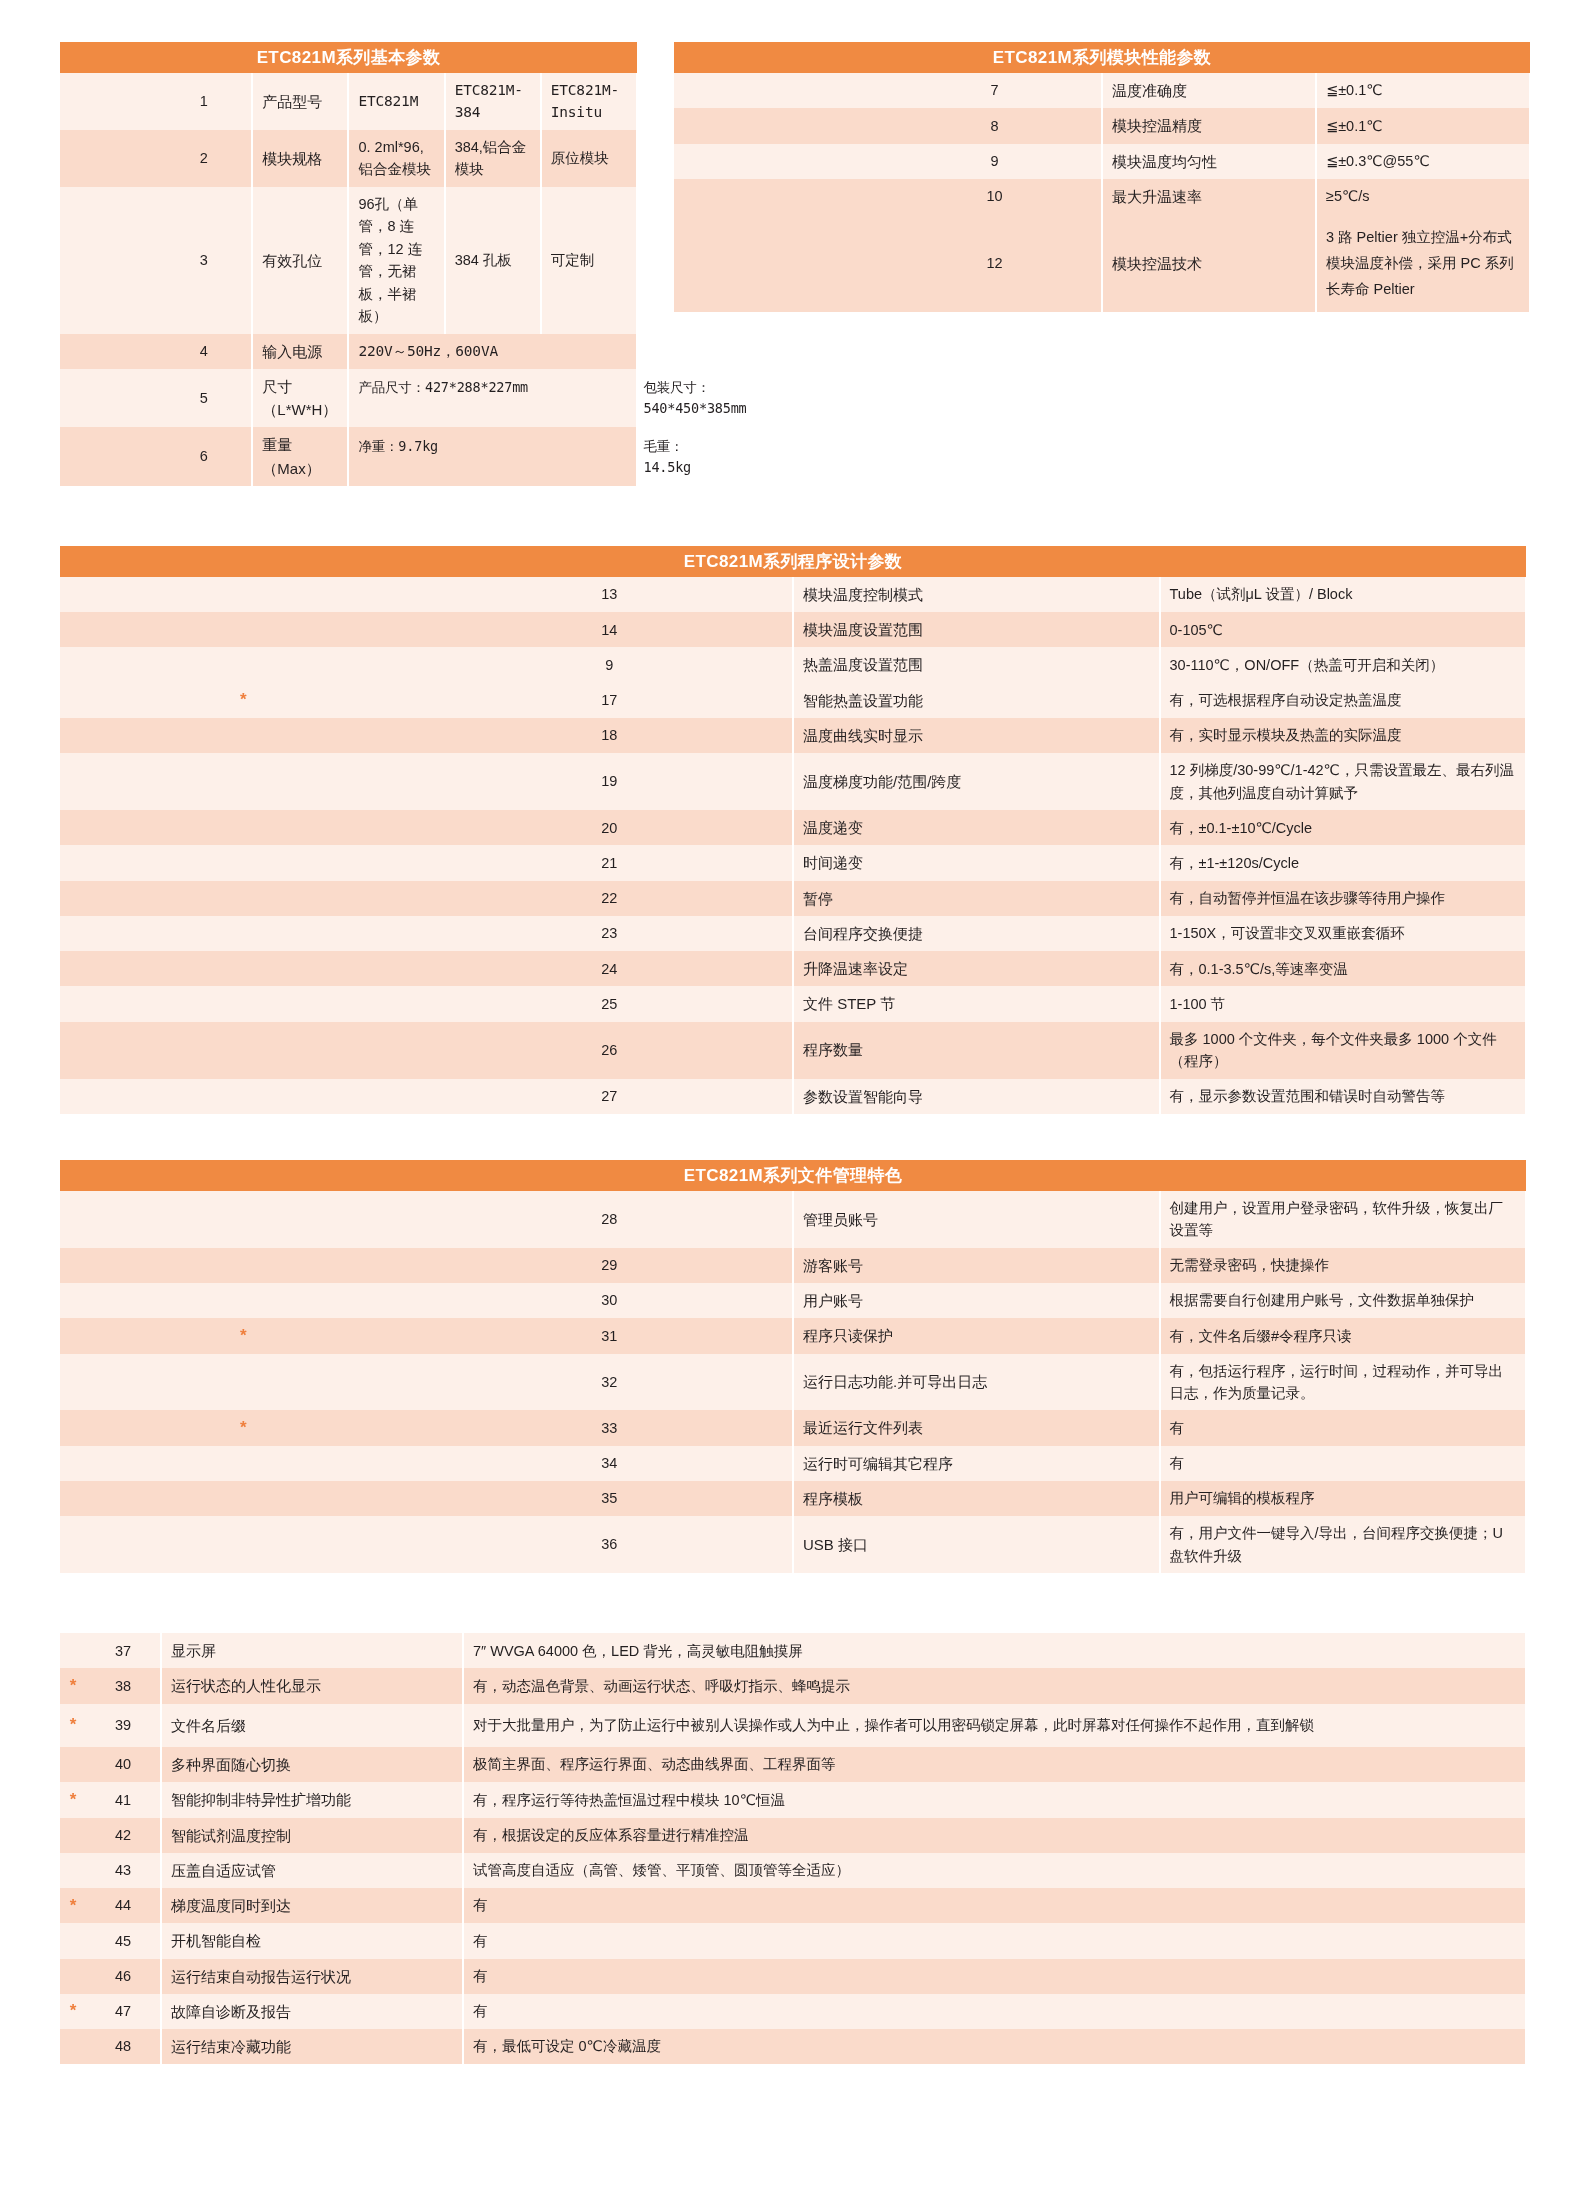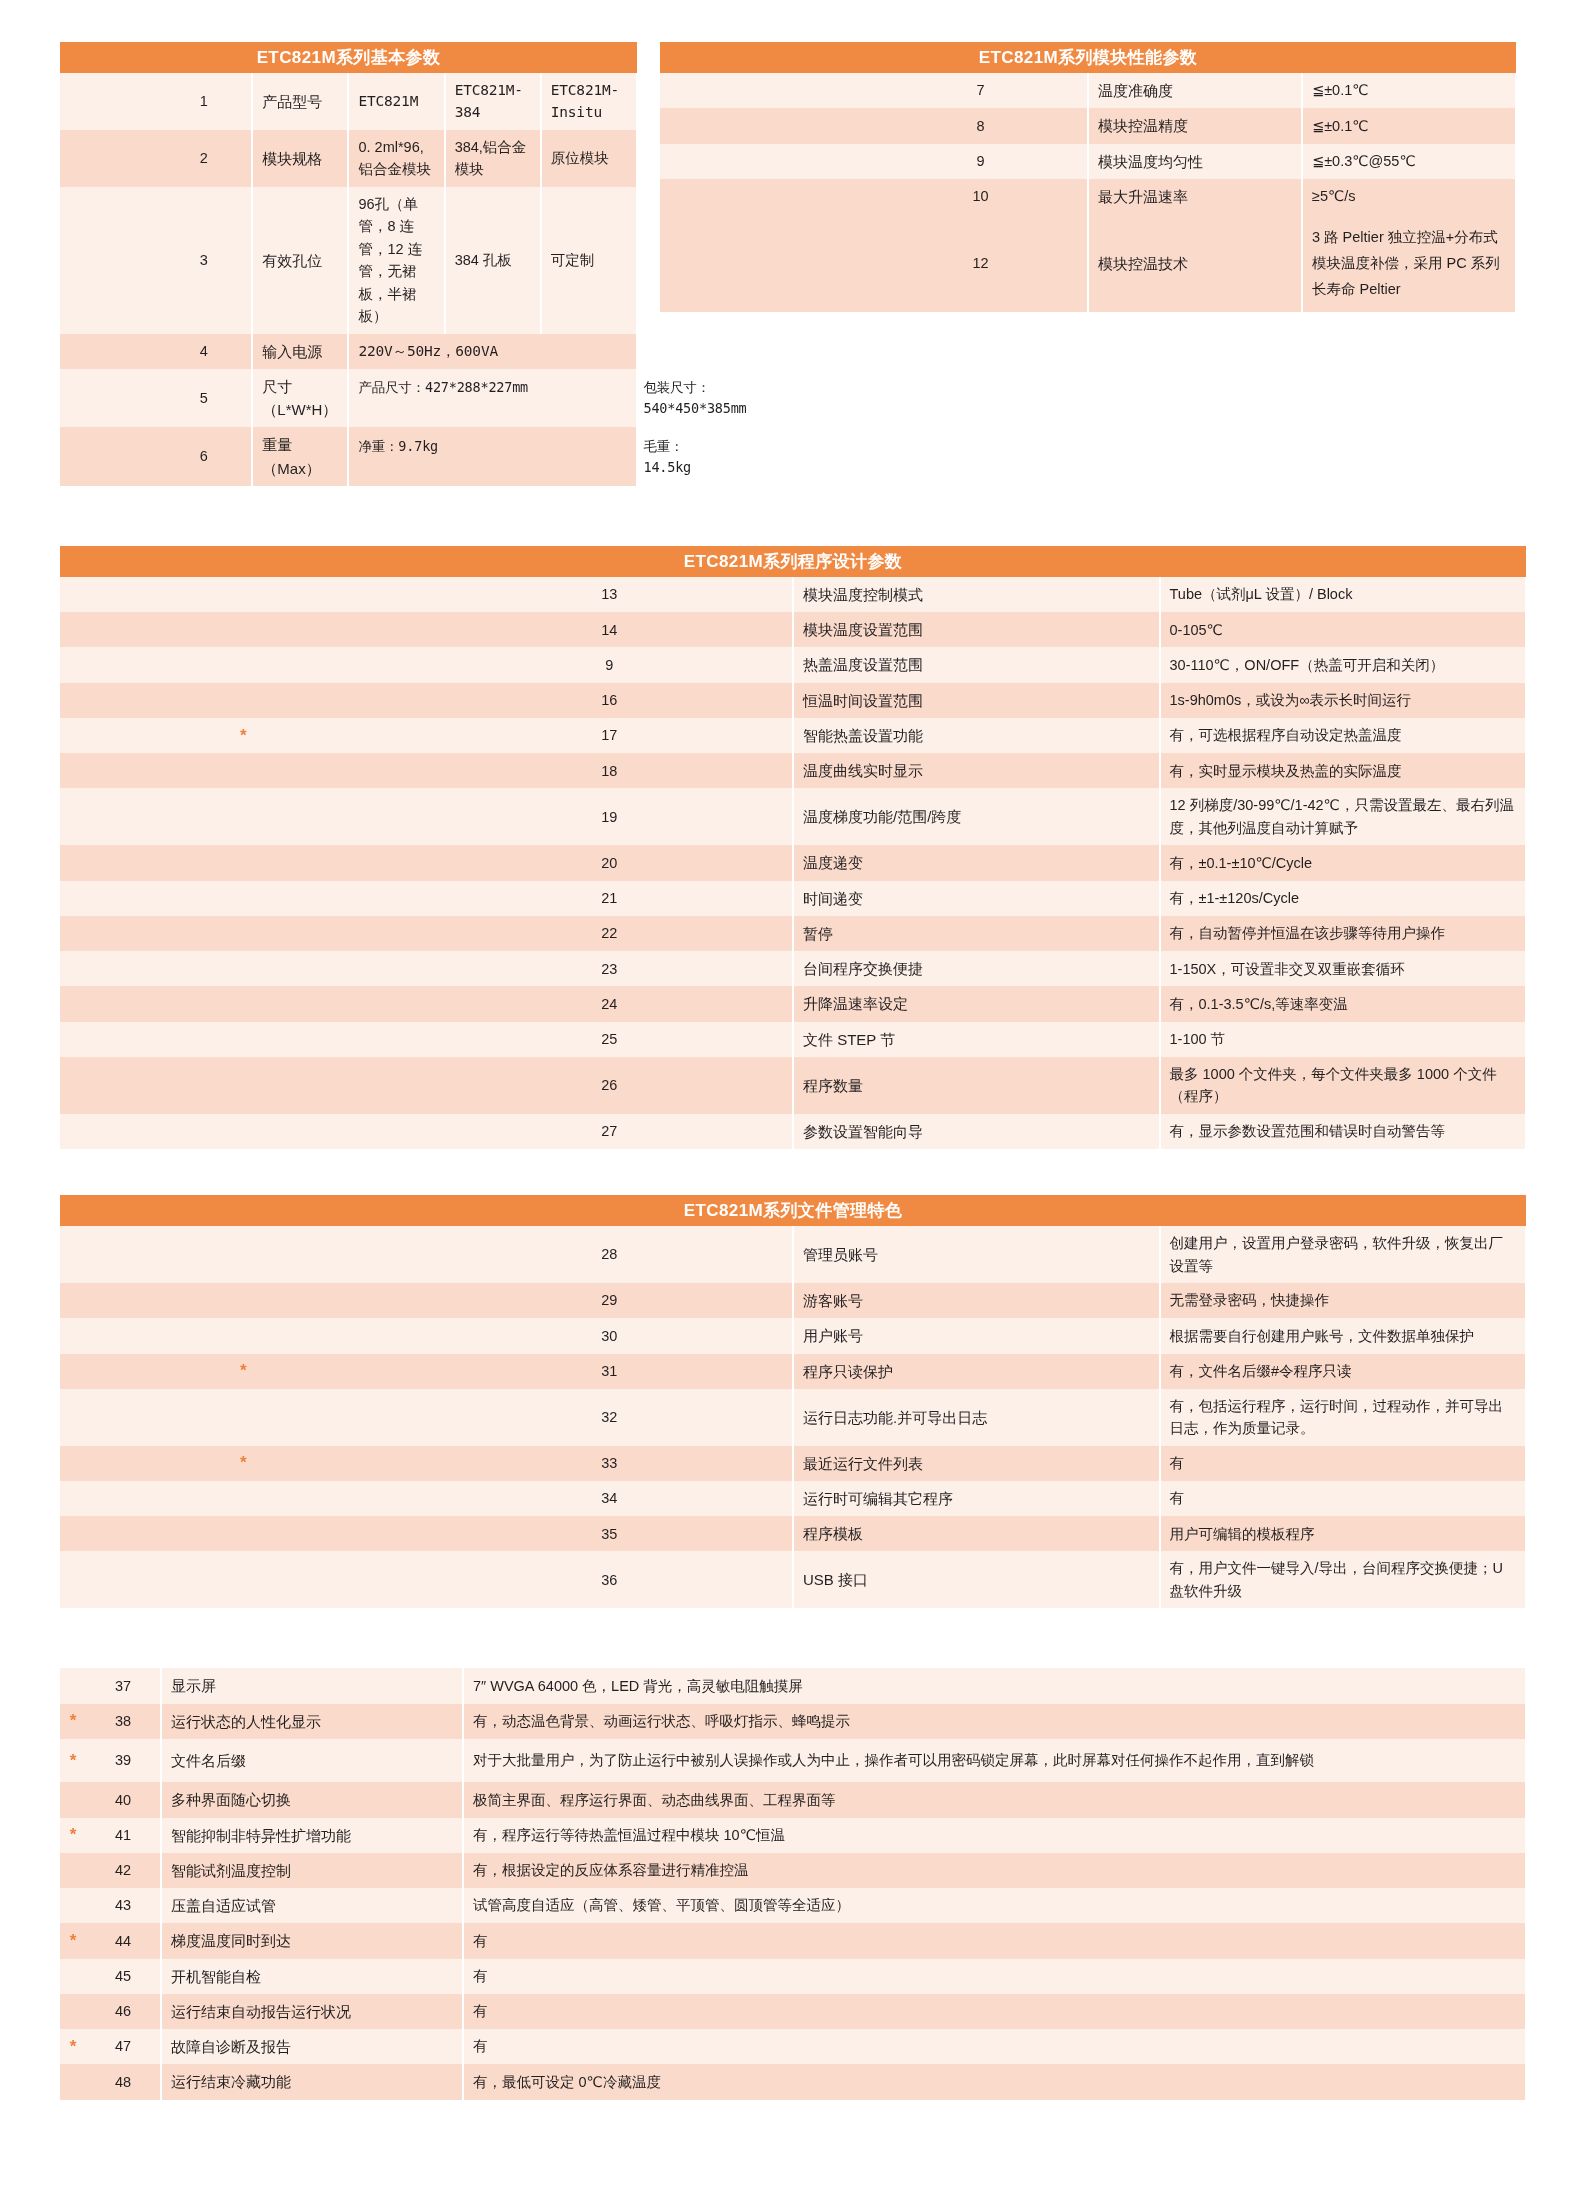--- a/index.html
+++ b/index.html
@@ -73,21 +73,21 @@
     font-size:15px;
   }
   td.val{ font-size:14.5px; }
 
   
   .mono{font-family:"DejaVu Sans Mono","Liberation Mono",monospace;font-size:13.5px;letter-spacing:-.2px;}
 
   
   .toprow{
     display:flex;
-    gap:22px;
+    gap:36px;
     align-items:flex-start;
   }
   .t-basic{width:578px;flex:0 0 578px;}
   .t-mod{width:857px;flex:0 0 857px;}
 
   .t-basic td.num{width:50px;}
   .t-basic td.label{width:112px;}
   .t-basic td.c1{width:150px;}
   .t-basic td.c2{width:125px;margin-top:27px;}
   .t-basic td.c3{width:115px;}
@@ -228,26 +228,20 @@
           <td class="cell num">14</td>
           <td class="cell label">模块温度设置范围</td>
           <td class="cell val">0-105℃</td>
         </tr>
     <tr class="r-a">
           <td class="star"></td>
           <td class="cell num">9</td>
           <td class="cell label">热盖温度设置范围</td>
           <td class="cell val">30-110℃，ON/OFF（热盖可开启和关闭）</td>
         </tr>
-    <tr class="r-b">
-          <td class="star"></td>
-          <td class="cell num">16</td>
-          <td class="cell label">恒温时间设置范围</td>
-          <td class="cell val">1s-9h0m0s，或设为∞表示长时间运行</td>
-        </tr>
     <tr class="r-a">
           <td class="star">*</td>
           <td class="cell num">17</td>
           <td class="cell label">智能热盖设置功能</td>
           <td class="cell val">有，可选根据程序自动设定热盖温度</td>
         </tr>
     <tr class="r-b">
           <td class="star"></td>
           <td class="cell num">18</td>
           <td class="cell label">温度曲线实时显示</td>

